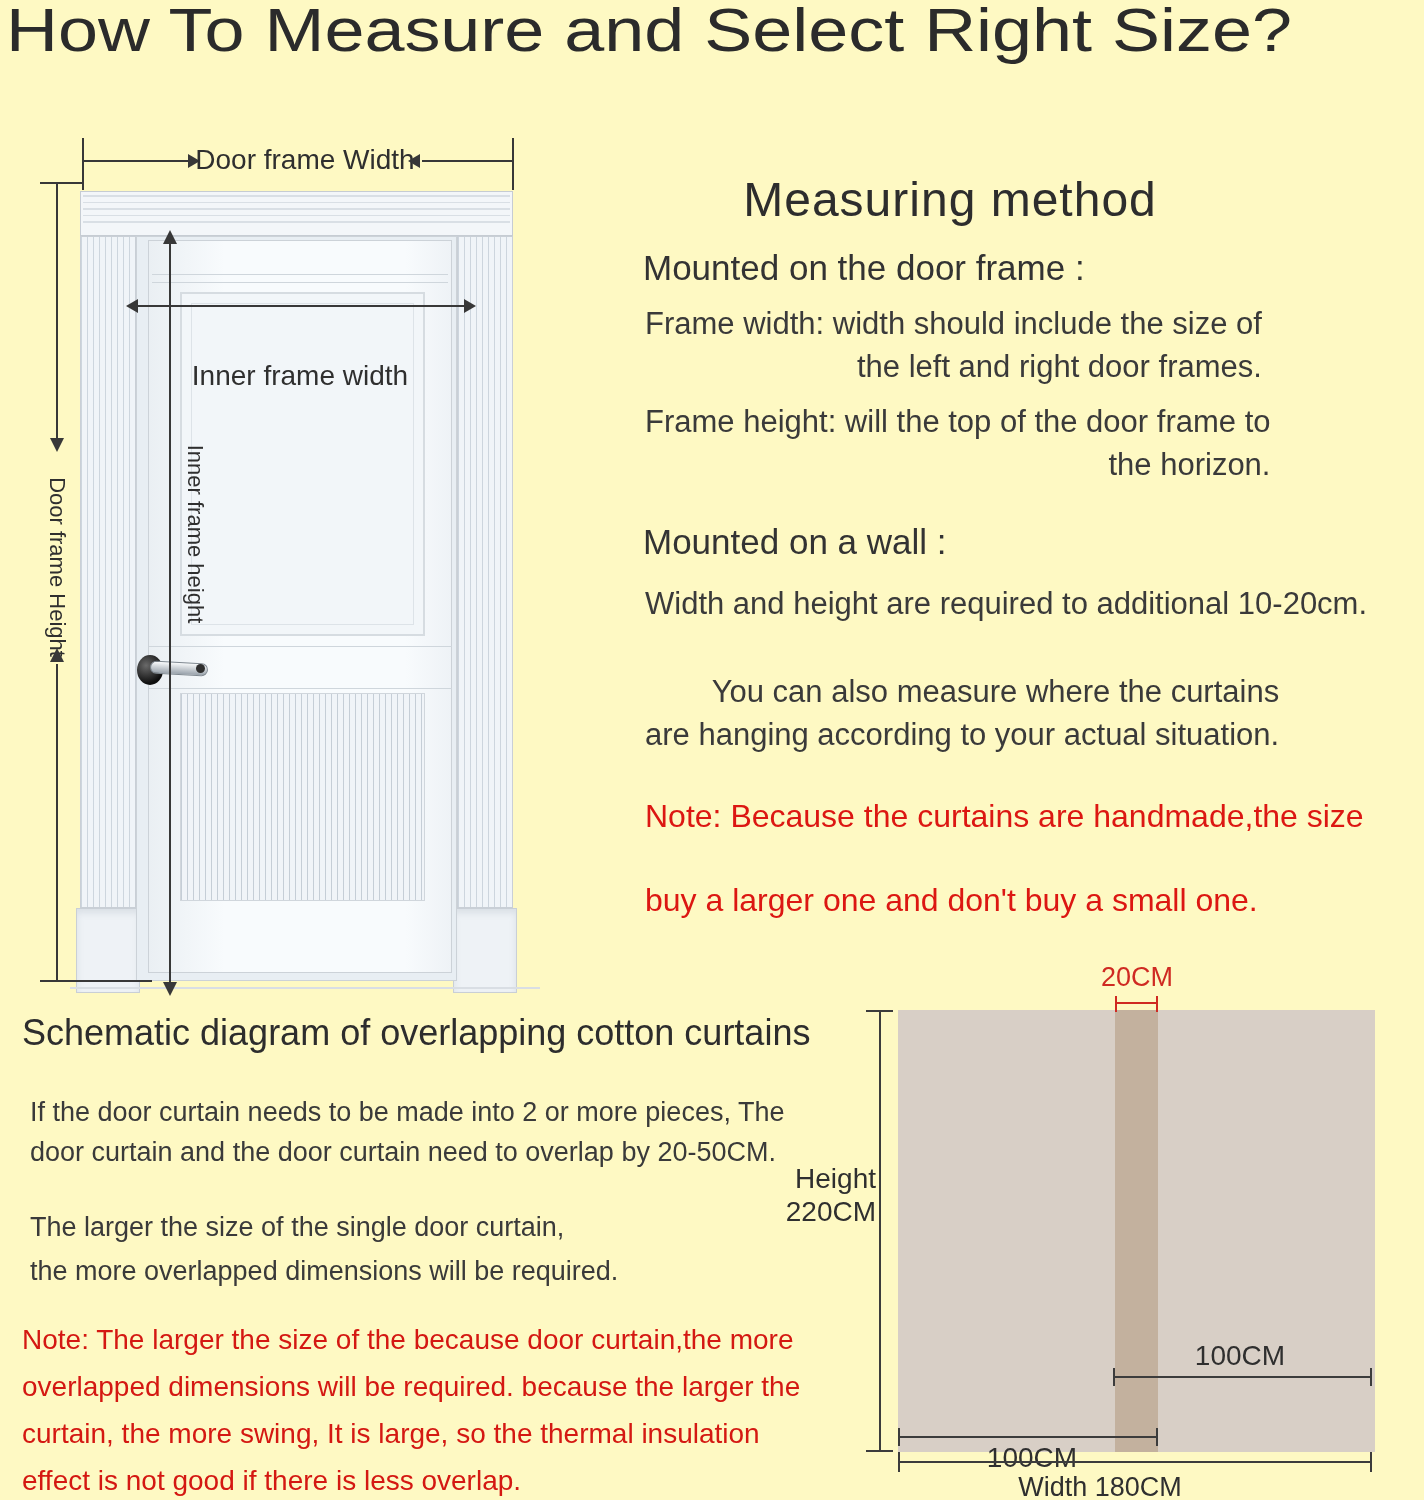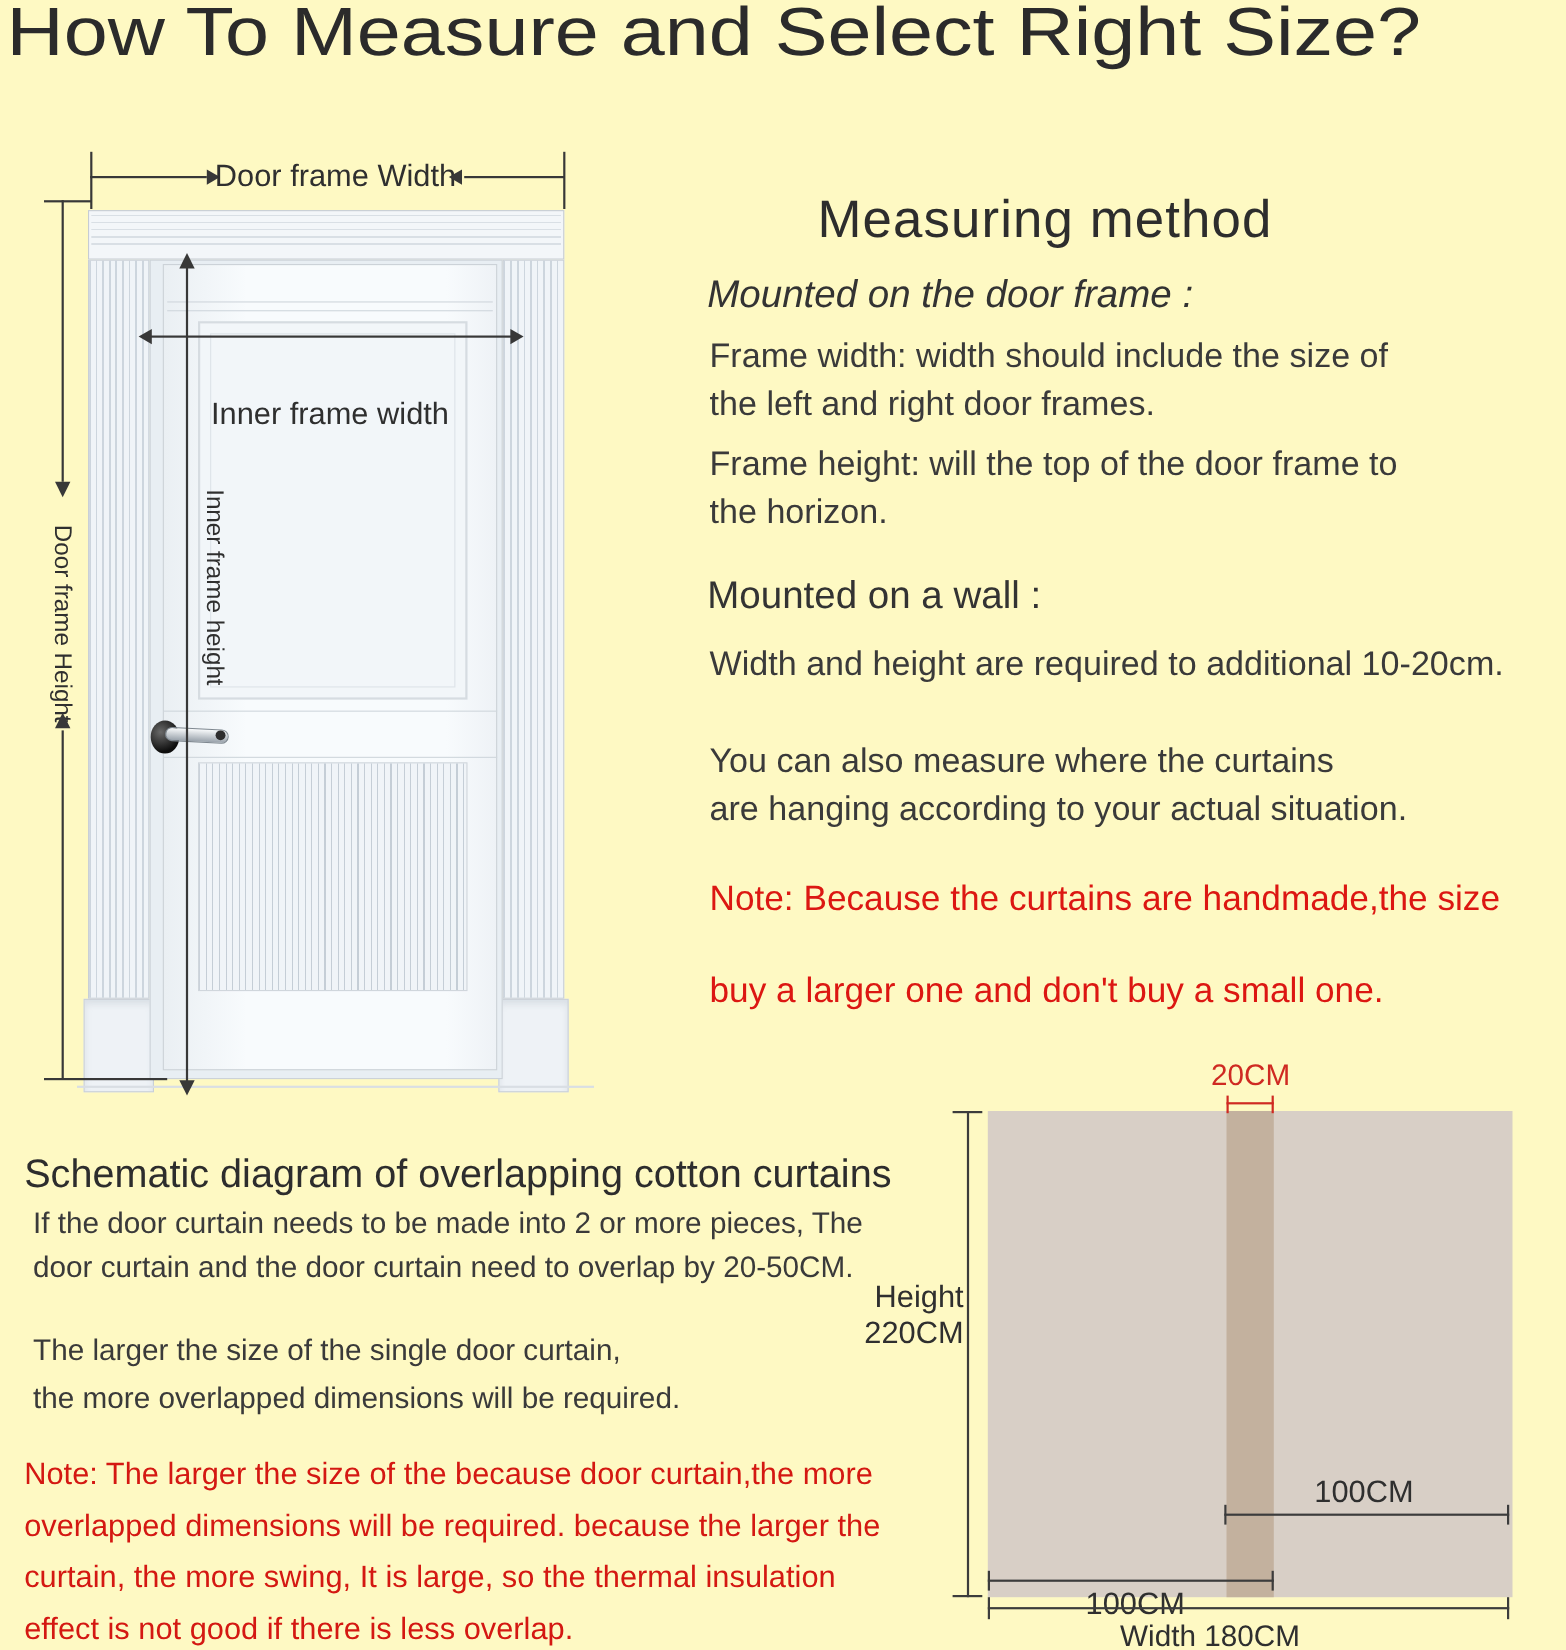--- a/index.html
+++ b/index.html
@@ -51,25 +51,25 @@
            background:radial-gradient(circle at 35% 35%,#6a6a6a,#0e0e0e 70%);}
   .lever{position:absolute;left:110px;top:526px;width:58px;height:13px;border-radius:7px;
          background:linear-gradient(#f8fafb,#99a2ab);border:1px solid #7f8890;box-sizing:border-box;
          transform:rotate(3deg);}
   .lever-tip{position:absolute;left:156px;top:528px;width:9px;height:9px;border-radius:50%;background:#2e2e2e;}
 
   
   .mm-heading{position:absolute;left:660px;top:172px;width:580px;text-align:center;
               font-size:48px;color:#2d2d2d;letter-spacing:1px;}
   .subhead{position:absolute;left:643px;font-size:35px;color:#333;}
-  .body-p{position:absolute;left:645px;font-size:31px;line-height:43px;color:#3a3a3a;}
+  .body-p{position:absolute;left:645px;font-size:31px;line-height:43px;color:#3a3a3a;text-align:right;}
   .note-red{position:absolute;left:645px;top:795px;font-size:32px;line-height:42px;color:#dc1712;}
 
   
-  .ol-heading{position:absolute;left:22px;top:1012px;font-size:36px;color:#2d2d2d;margin-top:34px;}
+  .ol-heading{position:absolute;left:22px;top:1012px;font-size:36px;color:#2d2d2d;}
   .ol-p{position:absolute;left:30px;font-size:27px;color:#3a3a3a;}
   .ol-note{position:absolute;left:22px;top:1316px;font-size:28px;line-height:47px;color:#d41812;}
 
   
   .od-rect{position:absolute;left:898px;top:1010px;width:477px;height:442px;}
   .od-strip{position:absolute;left:1115px;top:1010px;width:43px;height:442px;}
   .od-line{position:absolute;background:#3c3c3c;}
   .od-red{background:#cf2a22;}
   .od-label{position:absolute;font-size:28px;color:#2f2f2f;text-align:center;}
 </style>
@@ -122,21 +122,21 @@
     <div class="dim-label" style="left:130px;top:180px;width:260px;margin-top:44px;">Inner frame width</div>
 
     <div class="line" style="left:129px;top:102px;width:2px;height:746px;"></div>
     <div class="arr arr-up" style="left:123px;top:94px;"></div>
     <div class="arr arr-down" style="left:123px;top:846px;"></div>
     <div class="dim-label-v" style="left:50px;top:385px;width:210px;">Inner frame height</div>
   </div>
 
   <div class="mm-heading">Measuring method</div>
 
-  <div class="subhead" style="top:248px;font-style:italic;">Mounted on the door frame :</div>
+  <div class="subhead" style="top:248px;">Mounted on the door frame :</div>
 
   <div class="body-p" style="top:302px;">
     <span>Frame width: width should include the size of</span><br>
     <span>the left and right door frames.</span>
   </div>
 
   <div class="body-p" style="top:400px;">
     <span>Frame height: will the top of the door frame to</span><br>
     <span>the horizon.</span>
   </div>

